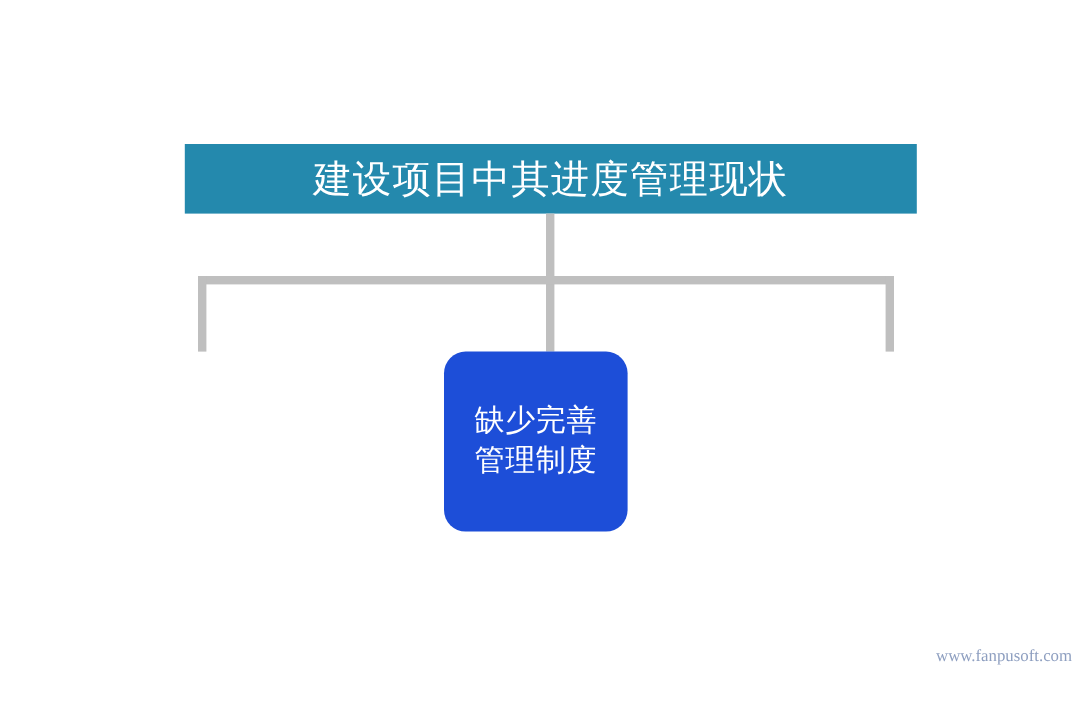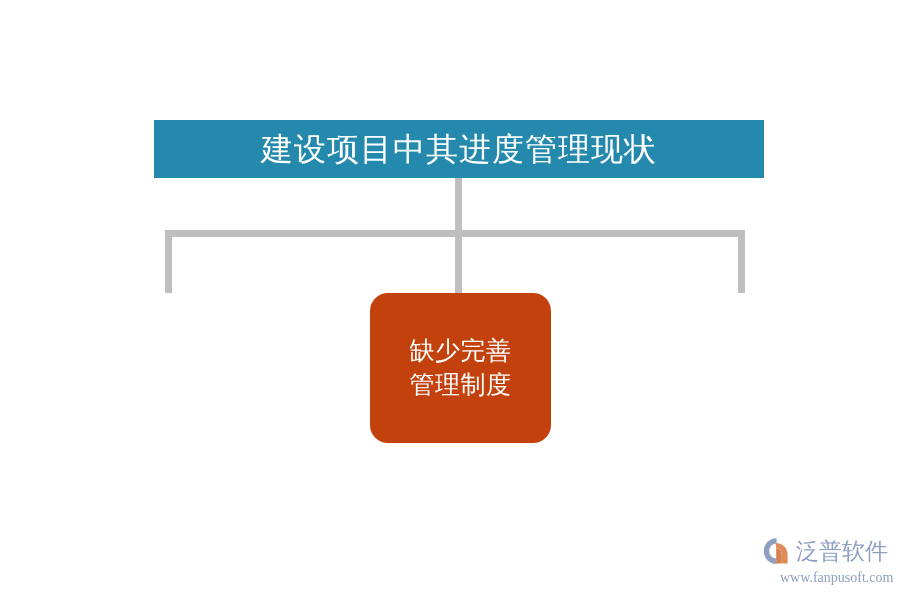--- a/index.html
+++ b/index.html
@@ -85,21 +85,21 @@
   }
   .leaf-node .node-text {
     color: #ffffff;
     font-size: 25px;
     line-height: 1.35;
     text-align: center;
     white-space: pre-line;
     letter-spacing: 0.5px;
   }
   .leaf-1 { left: 67px;  width: 196px; background: #56bd6f; }
-  .leaf-2 { left: 370px; width: 181px; background: #c2410c; }
+  .leaf-2 { left: 370px; width: 153px; background: #1d4ed8; }
   .leaf-3 { left: 645px; width: 191px; background: #ef9326; }
 
   
   .watermark {
     position: absolute;
     left: 762px;
     top: 536px;
     width: 132px;
     height: 58px;
     display: flex;
@@ -149,24 +149,16 @@
   <div class="connector conn-drop-right"></div>
 
 
   <div class="leaf-node leaf-2">
     <span class="node-text">缺少完善
 管理制度</span>
   </div>
 
 
   <div class="watermark">
-    <div class="wm-row">
-      <svg class="wm-mark" viewBox="0 0 30 30">
-        <path d="M14.6 2.2 C7.2 2.2 1.8 7.9 1.8 15.1 C1.8 22.3 7.2 28 14.6 28 L14.6 22.6 C10.3 22.6 7.2 19.4 7.2 15.1 C7.2 10.8 10.3 7.6 14.6 7.6 Z" fill="#8e9fc0"></path>
-        <path d="M14.0 7.0 C20.4 7.0 25.6 12.1 25.6 18.4 L25.6 27.4 L20.0 27.4 L20.0 18.4 C20.0 15.1 17.4 12.5 14.0 12.5 Z" fill="#e08b5a"></path>
-        <path d="M14.2 12.6 C17.3 12.6 19.8 15.1 19.8 18.2 L19.8 27.4 L14.2 27.4 Z" fill="#d98050"></path>
-      </svg>
-      <span class="wm-brand">泛普软件</span>
-    </div>
     <div class="wm-url">www.fanpusoft.com</div>
   </div>
 
 </div>
 
 </body></html>

